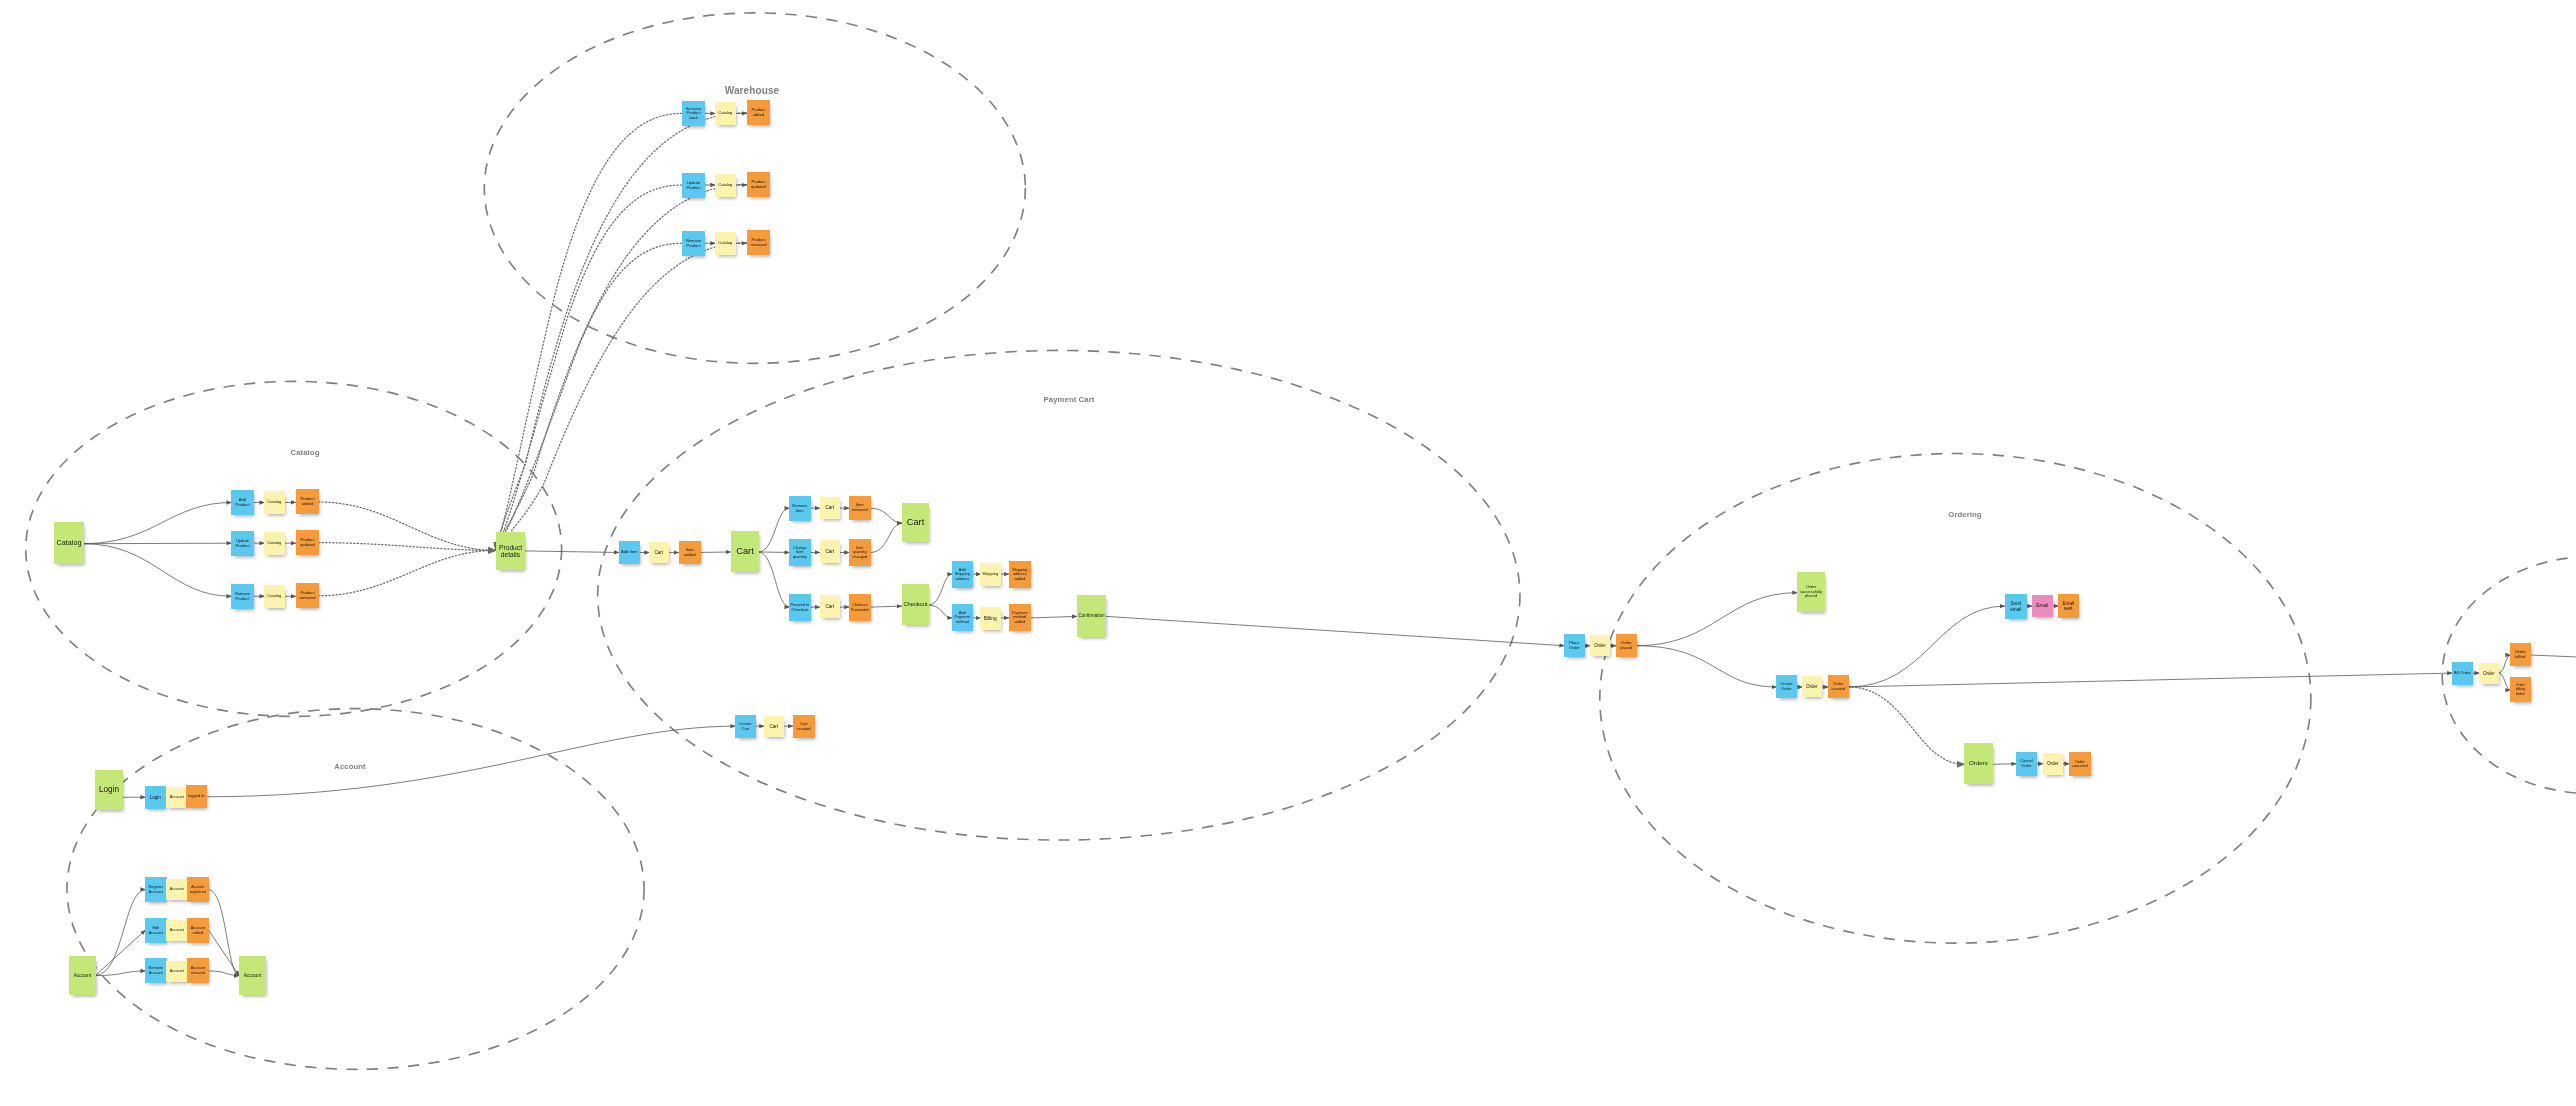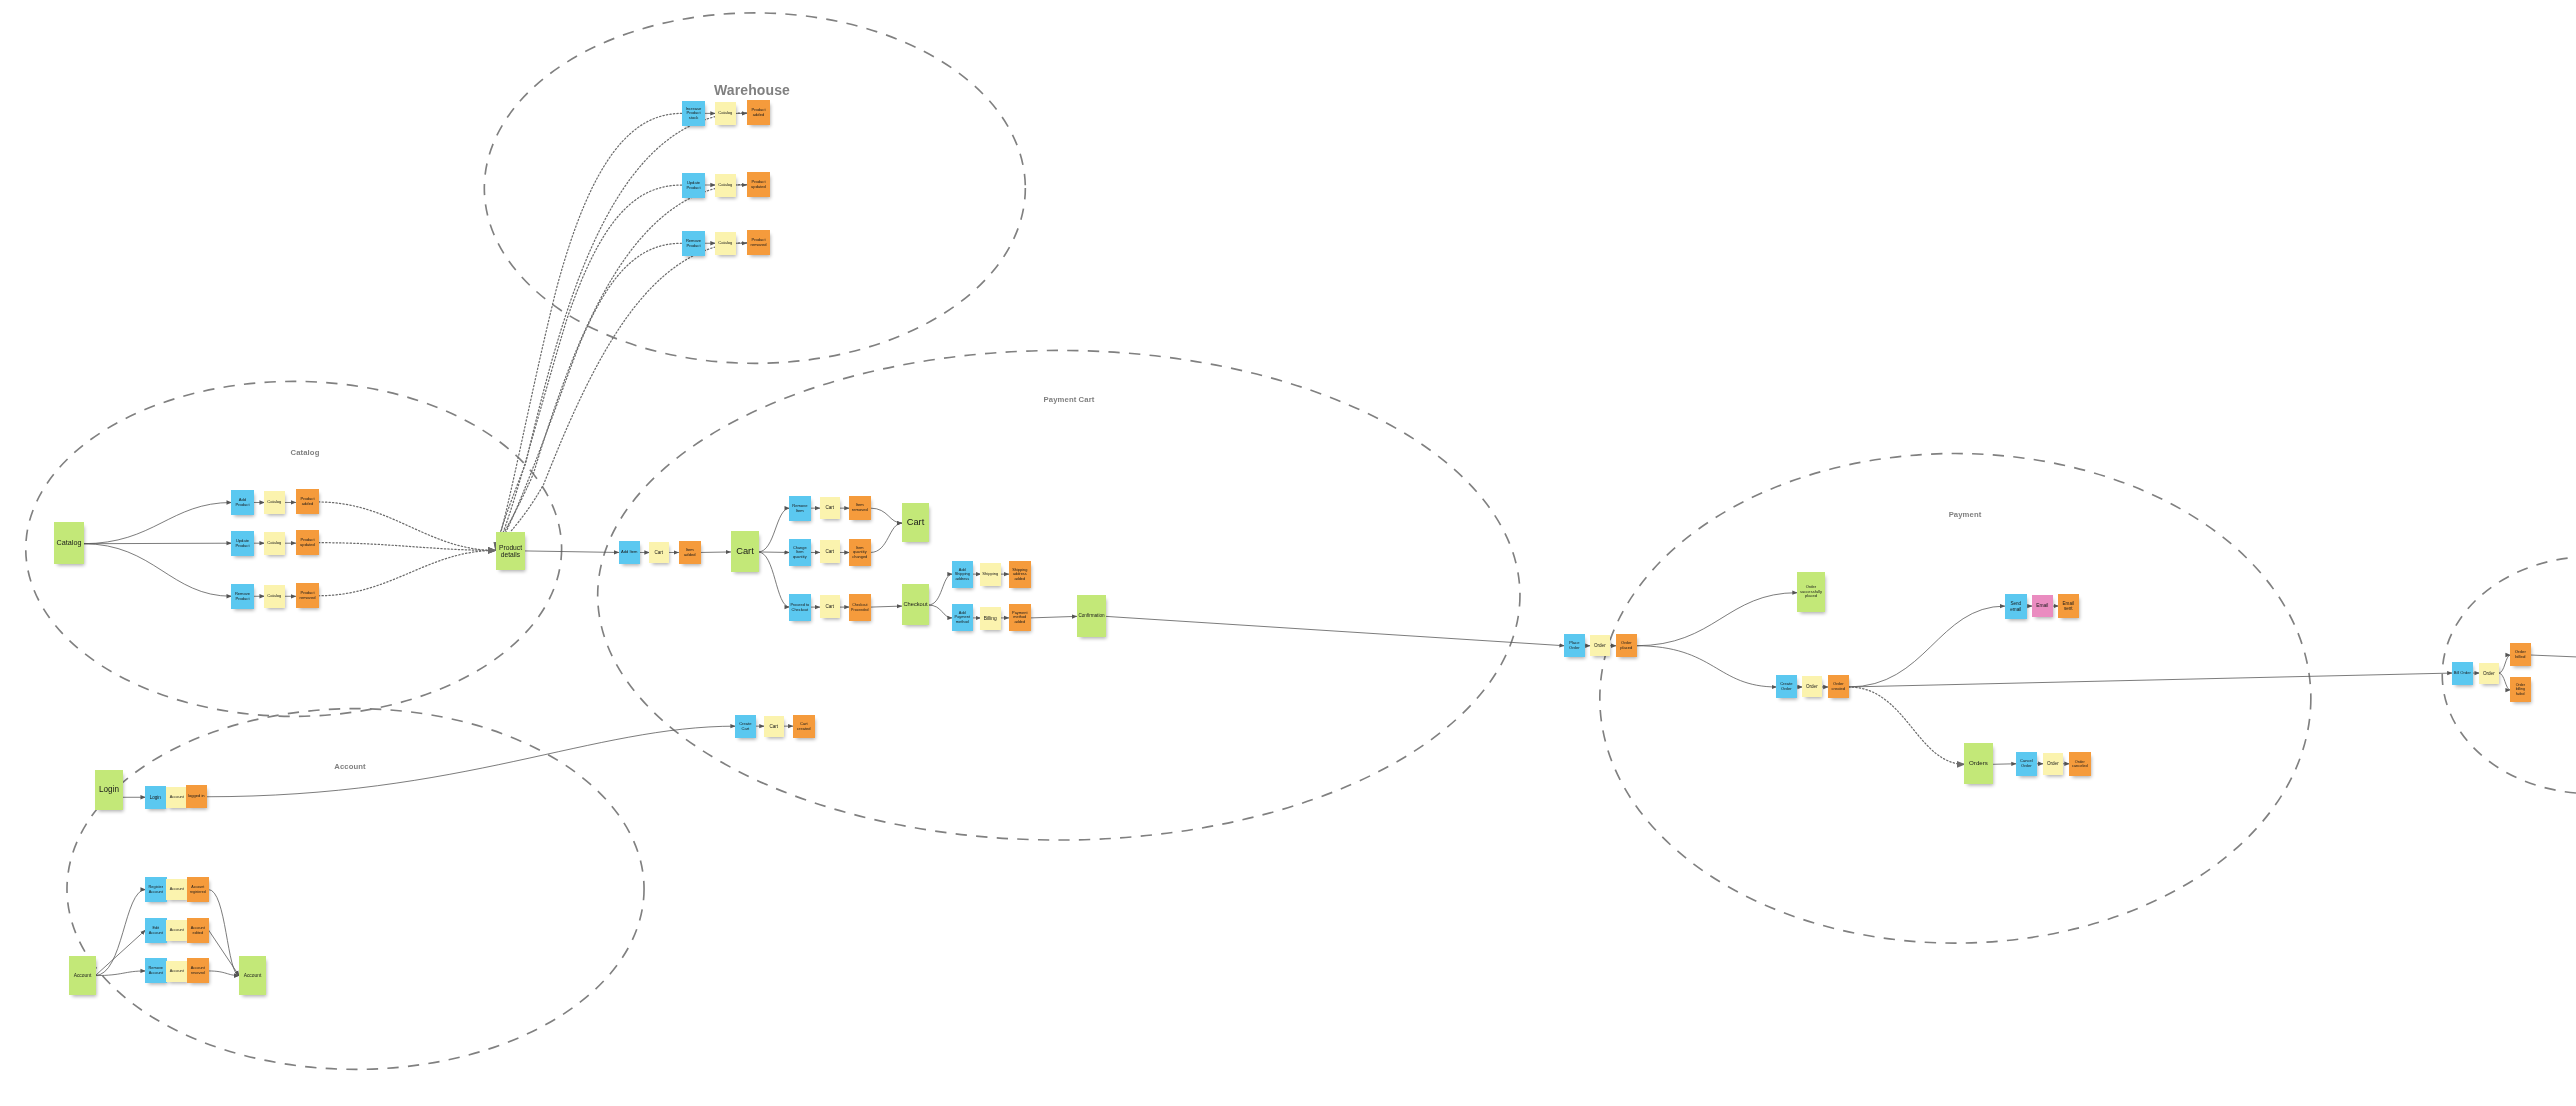--- a/index.html
+++ b/index.html
@@ -152,25 +152,25 @@
         <path d="M6730,1607 L6745,1607" fill="none" stroke="#555555" stroke-width="1.5" stroke-linecap="round" marker-end="url(#arrow)"></path>
         <path d="M6787,1439 C6840,1439 6840,1522 6868,1522" fill="none" stroke="#555555" stroke-width="1.5" stroke-linecap="round" marker-end="url(#arrow)"></path>
         <path d="M6787,1523 L6868,1522" fill="none" stroke="#555555" stroke-width="1.5" stroke-linecap="round" marker-end="url(#arrow)"></path>
         <path d="M6787,1607 C6840,1607 6840,1522 6868,1522" fill="none" stroke="#555555" stroke-width="1.5" stroke-linecap="round" marker-end="url(#arrow)"></path>
         <path d="M6908,1522 L6920,1522" fill="none" stroke="#555555" stroke-width="1.5" stroke-linecap="round" marker-end="url(#arrow)"></path>
         <path d="M6958,1522 L6970,1522" fill="none" stroke="#555555" stroke-width="1.5" stroke-linecap="round" marker-end="url(#arrow)"></path>
       </g>
   </svg>
 
   <div id="labels">
-      <div class="boundary-label" style="left: 752px; top: 90px; font-size: 14px; color: rgb(128, 128, 128);">Warehouse</div>
+      <div class="boundary-label" style="left: 752px; top: 90px; font-size: 10px; color: rgb(128, 128, 128);">Warehouse</div>
       <div class="boundary-label" style="left: 305px; top: 452px; font-size: 7.7px; color: rgb(128, 128, 128);">Catalog</div>
       <div class="boundary-label" style="left: 1069px; top: 399px; font-size: 7.7px; color: rgb(128, 128, 128);">Payment Cart</div>
       <div class="boundary-label" style="left: 350px; top: 766px; font-size: 7.7px; color: rgb(128, 128, 128);">Account</div>
-      <div class="boundary-label" style="left: 1965px; top: 514px; font-size: 7.7px; color: rgb(128, 128, 128);">Payment</div>
+      <div class="boundary-label" style="left: 1965px; top: 514px; font-size: 7.7px; color: rgb(128, 128, 128);">Ordering</div>
     </div>
   <div id="notes">
       <div class="note cmd" style="left: 682px; top: 101px; width: 23px; height: 25px; font-size: 4.1px;">
         <span>Increase Product stock</span>
       </div>
       <div class="note agg" style="left: 715px; top: 102px; width: 20.6px; height: 23px; font-size: 4.1px;">
         <span>Catalog</span>
       </div>
       <div class="note evt" style="left: 747px; top: 100px; width: 23px; height: 25px; font-size: 4.1px;">
         <span>Product added</span>

